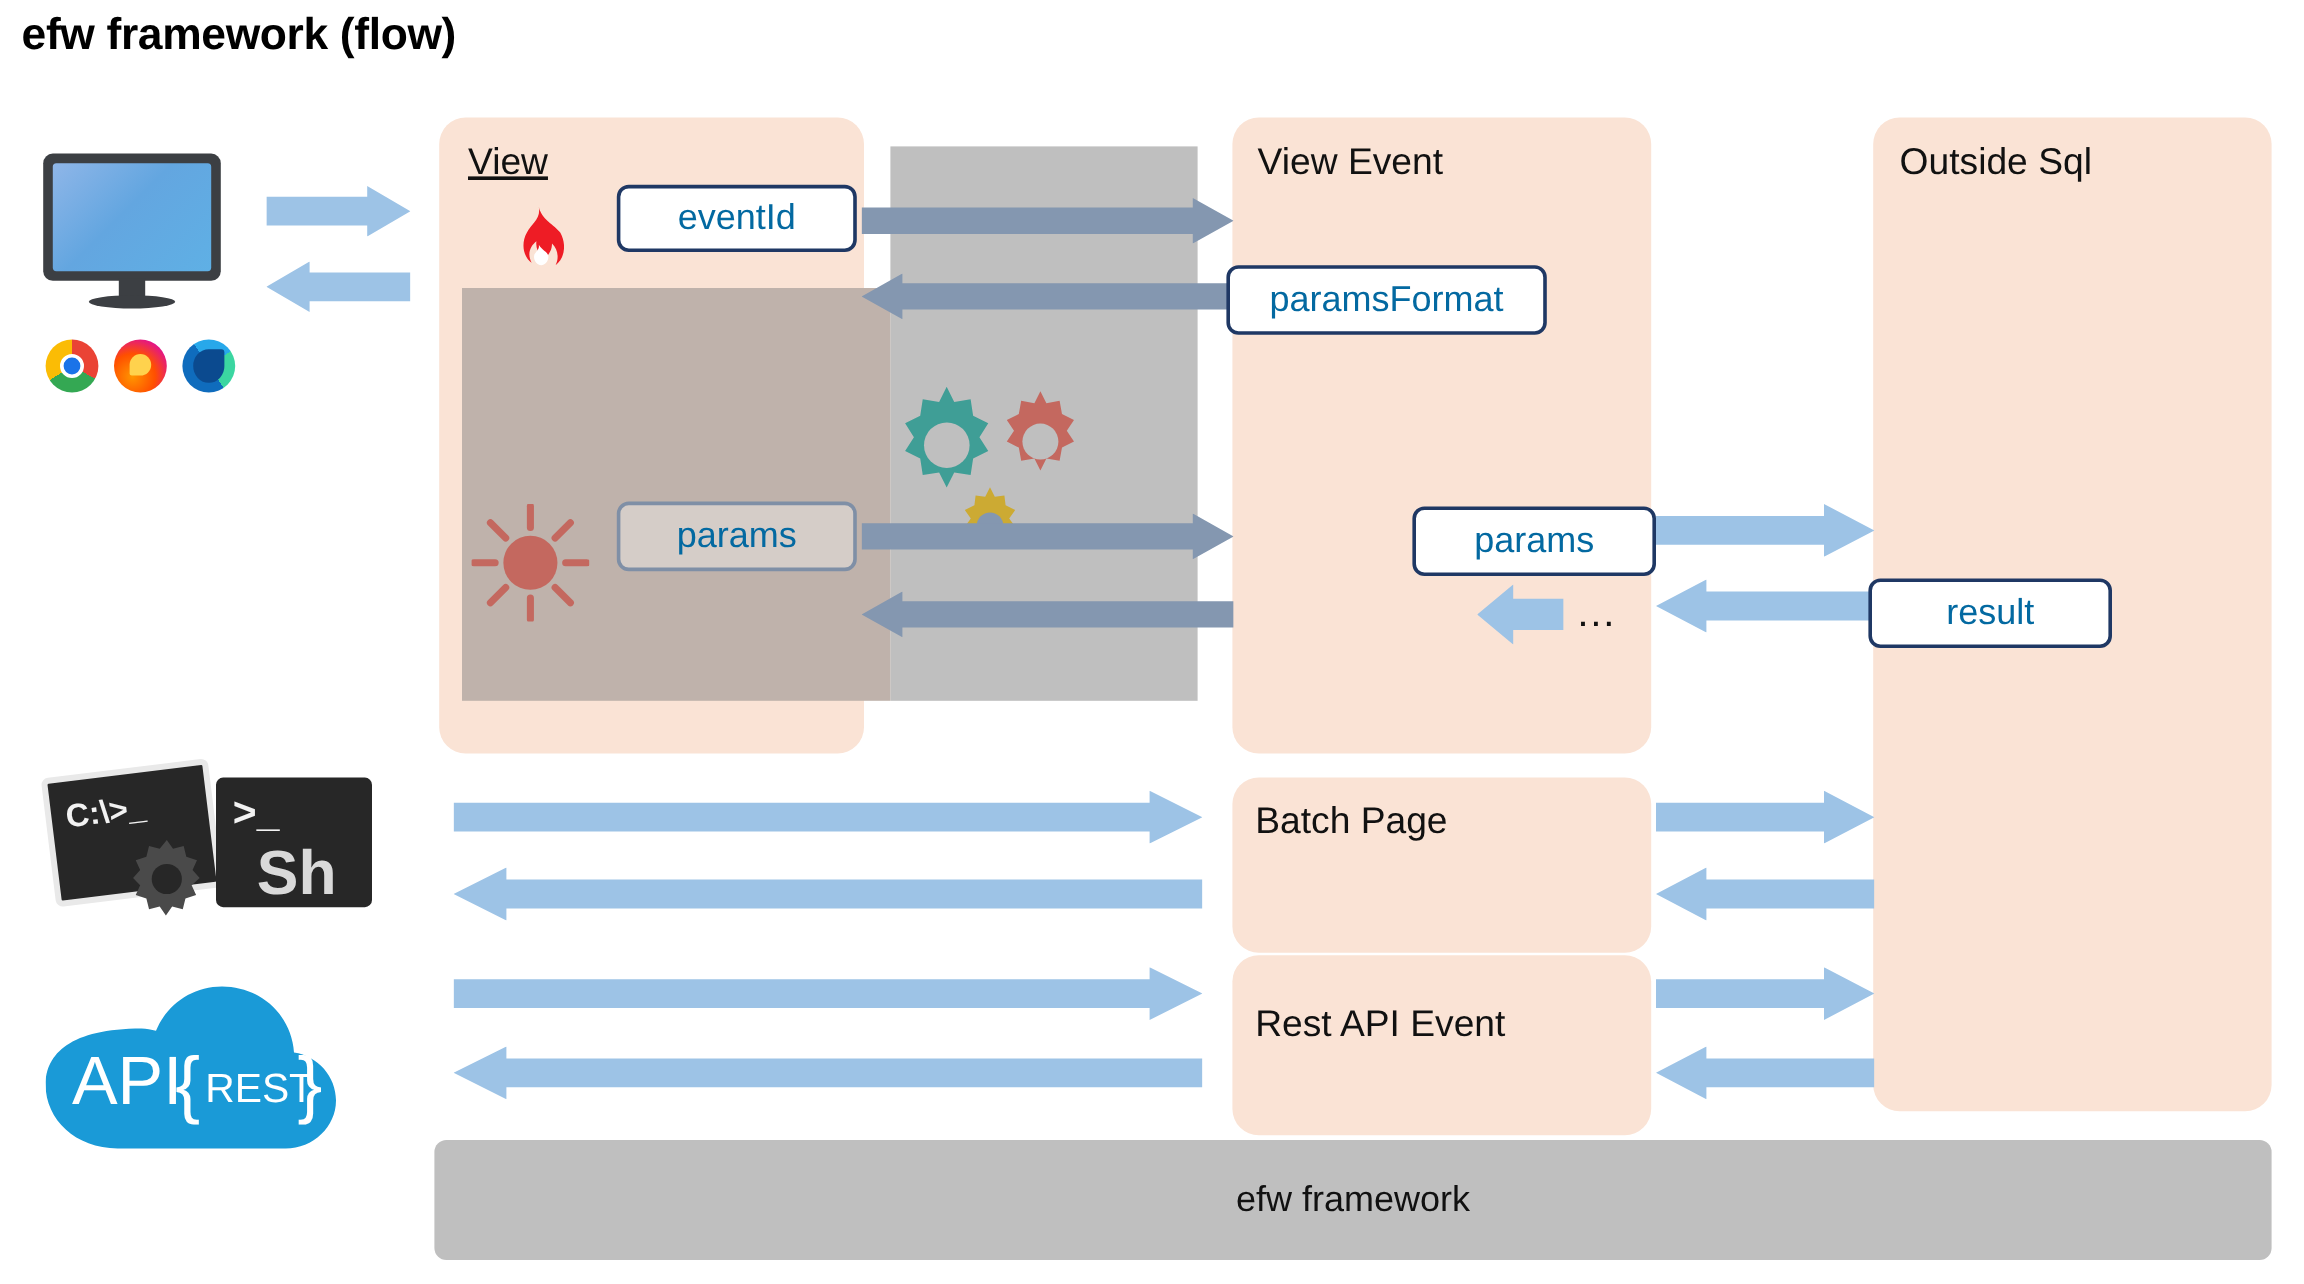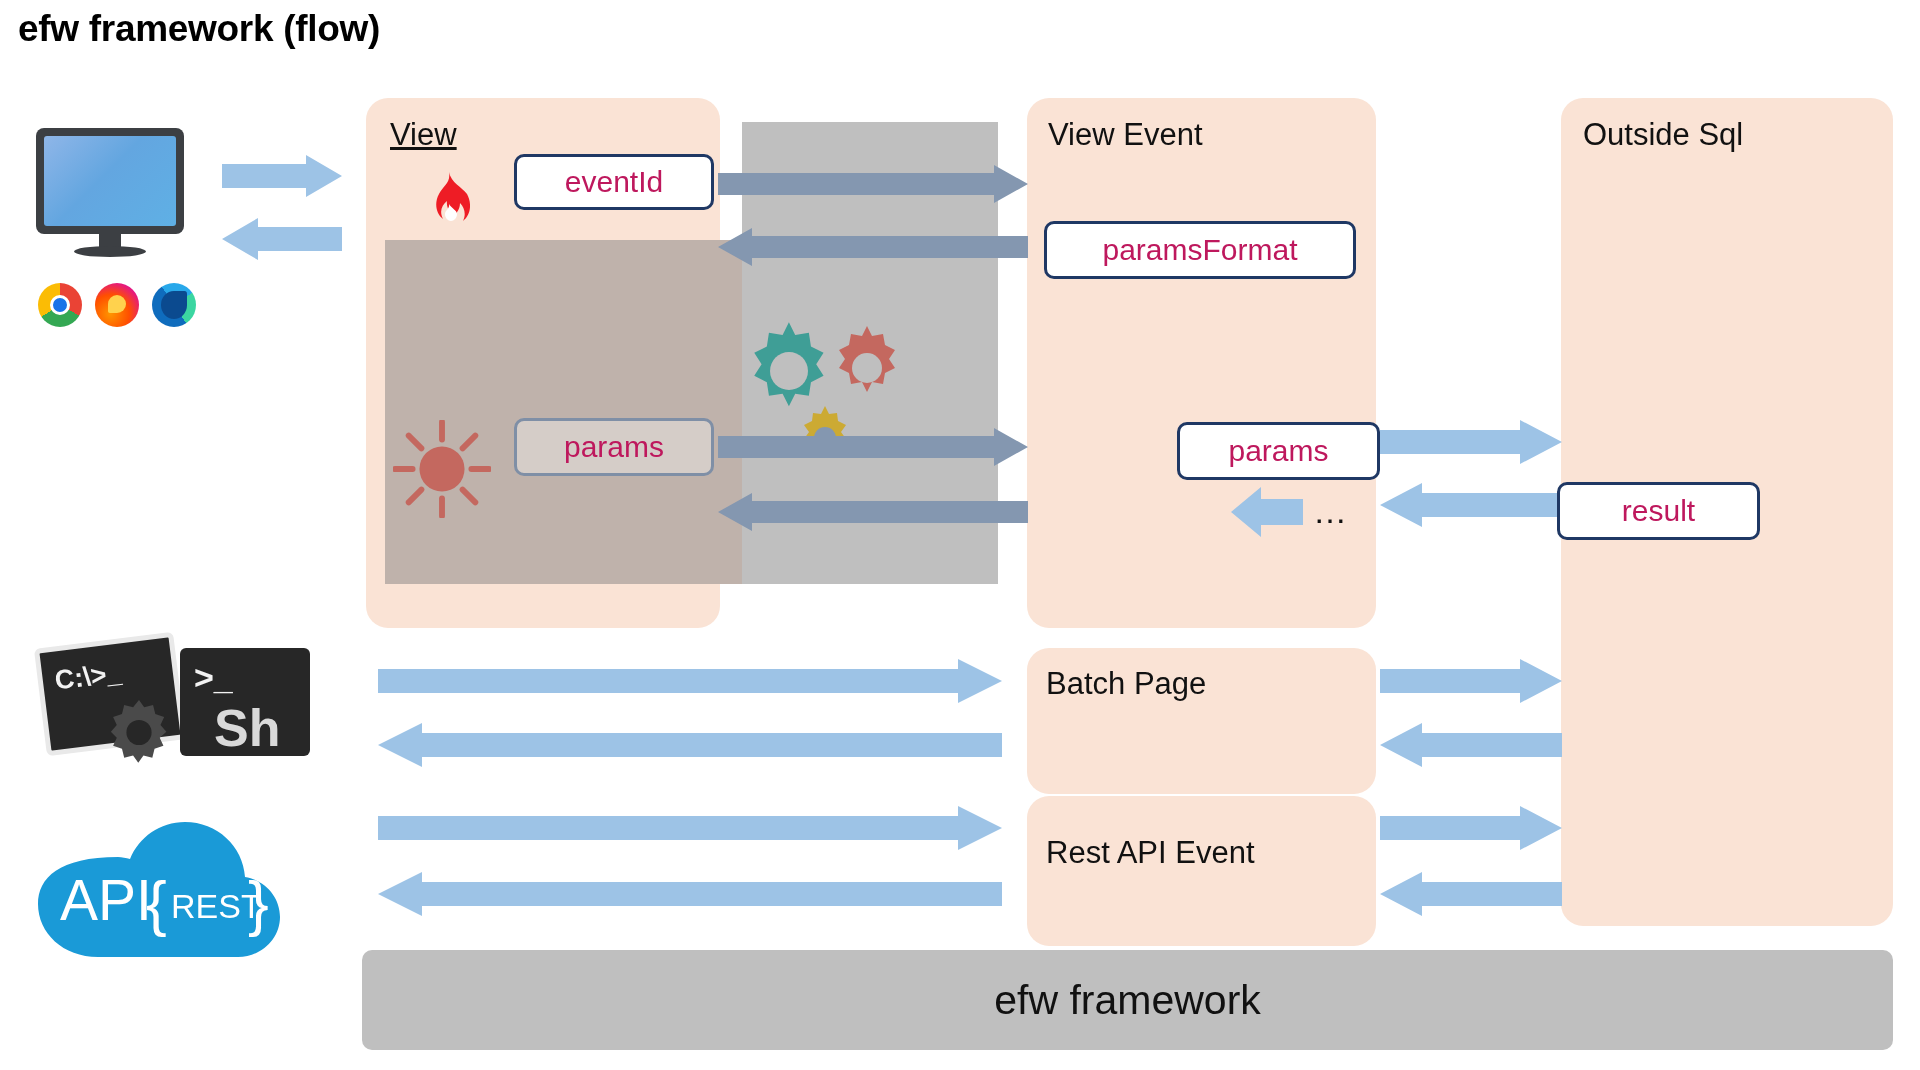--- a/index.html
+++ b/index.html
@@ -36,31 +36,31 @@
     position: absolute;
     background: #bfbfbf;
   }
   .gray-block.dark { background: #bfb2ab; }
 
   .framework-bar {
     position: absolute;
     background: #bfbfbf;
     border-radius: 10px;
     display: flex; align-items: center; justify-content: center;
-    font-size: 41px; color: #111;
+    font-size: 30px; color: #111;
   }
 
   
   .nbox {
     position: absolute;
     background: #ffffff;
     border: 3px solid #1f3864;
     border-radius: 10px;
     display: flex; align-items: center; justify-content: center;
-    font-size: 30px; color: #be185d; white-space: nowrap;
+    font-size: 30px; color: #0369a1; white-space: nowrap;
   }
   .nbox.ghost { background: rgba(255,255,255,0.35); border-color:#7f8fa6; }
 
   
   .arrow { position: absolute; }
   .arrow svg { display: block; width: 100%; height: 100%; }
 
   .ellipsis {
     position: absolute;
     font-size: 34px; color: #111; letter-spacing: 2px;
@@ -304,21 +304,21 @@
   <div class="arrow" style="left:1380px; top:872px; width:182px; height:44px;">
     <svg viewBox="0 0 182 44" preserveAspectRatio="none">
       <path fill="#9dc3e6" d="M182 10H42V0L0 22l42 22V34h140z"></path>
     </svg>
   </div>
 
   <div class="nbox" style="left:514px; top:154px; width:200px; height:56px;">eventId</div>
 
   <div class="nbox ghost" style="left:514px; top:418px; width:200px; height:58px;">params</div>
 
-  <div class="nbox" style="left:1022px; top:221px; width:312px; height:58px;margin-left:22px;">paramsFormat</div>
+  <div class="nbox" style="left:1022px; top:221px; width:267px; height:58px;">paramsFormat</div>
 
   <div class="nbox" style="left:1177px; top:422px; width:203px; height:58px;">params</div>
 
 
   <div class="ellipsis" style="left:1313px; top:492px;">…</div>
 
   <div class="nbox" style="left:1557px; top:482px; width:203px; height:58px;">result</div>
 
   <div class="framework-bar" style="left:362px; top:950px; width:1531px; height:100px;">efw framework</div>
 

